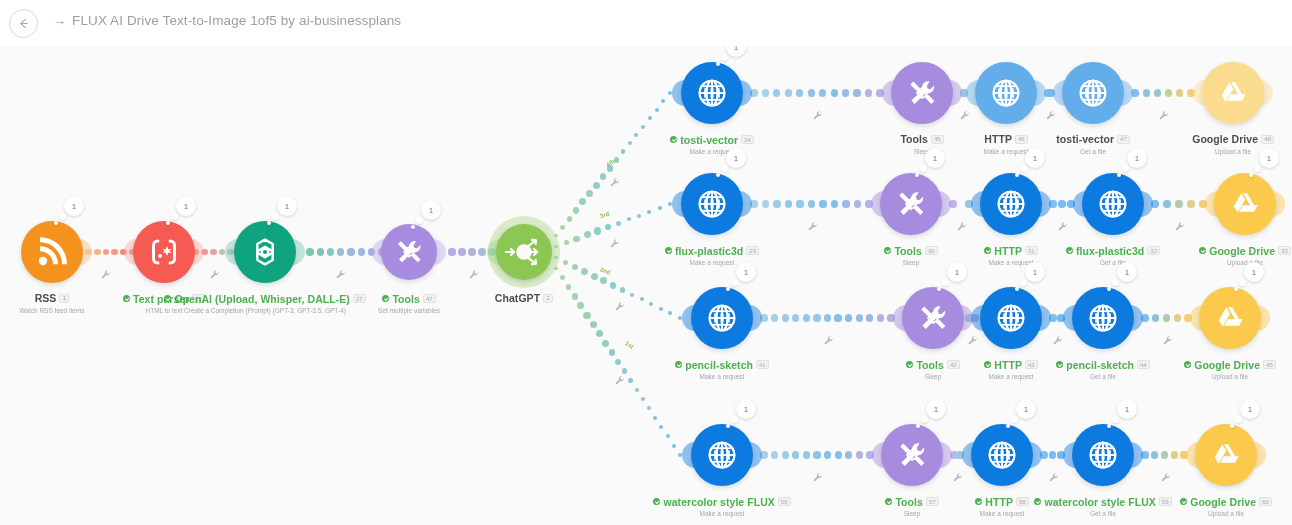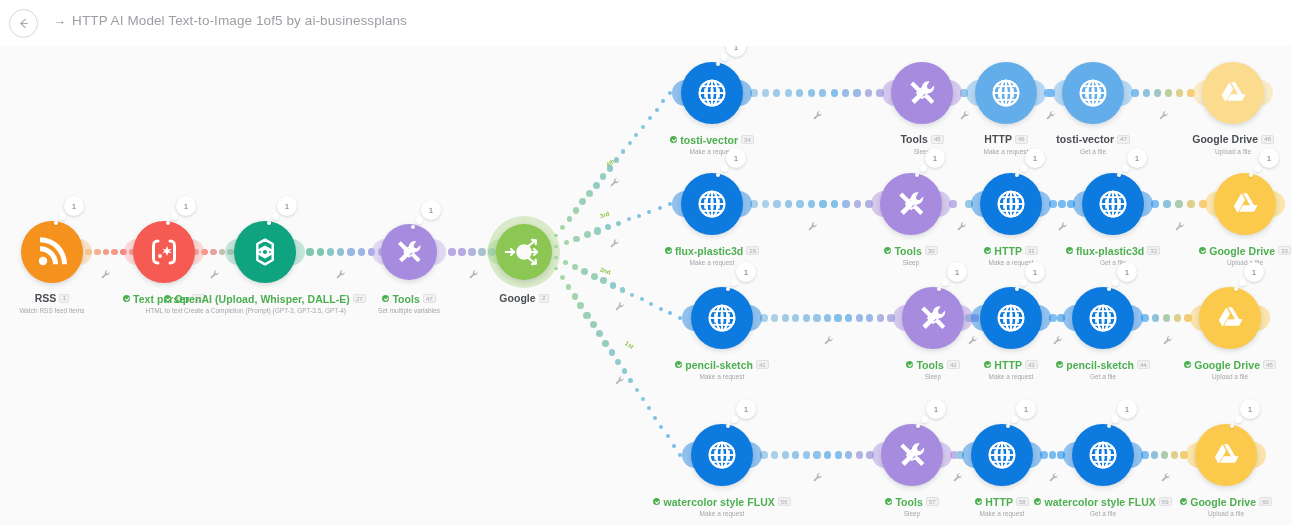--- a/index.html
+++ b/index.html
@@ -140,21 +140,21 @@
 
   <div class="header">
     <div class="back-btn">
       <svg width="15" height="15" viewBox="0 0 15 15">
         <path d="M9.2 3.4 L4.9 7.5 L9.2 11.6" fill="none" stroke="#a8abb0" stroke-width="1.2" stroke-linecap="round" stroke-linejoin="round"></path>
         <line x1="4.9" y1="7.5" x2="11.3" y2="7.5" stroke="#a8abb0" stroke-width="1.2" stroke-linecap="round"></line>
       </svg>
     </div>
     <div class="crumbs">
       <span class="crumb-arrow">→</span>
-      <span>HTTP AI Model Text-to-Image 1of5 by ai-businessplans</span>
+      <span>FLUX AI Drive Text-to-Image 1of5 by ai-businessplans</span>
     </div>
   </div>
 
   <div class="canvas" id="canvas">
       <div class="link" style="left: 0px; top: 0px;">
         <i style="left:76.6px;top:202.6px;width:6.8px;height:6.8px;background:#f7c48f"></i>
         <i style="left:85.26666666666667px;top:202.6px;width:6.8px;height:6.8px;background:#f7c48f"></i>
         <i style="left:93.93333333333332px;top:202.6px;width:6.8px;height:6.8px;background:#f6b08c"></i>
         <i style="left:102.6px;top:202.6px;width:6.8px;height:6.8px;background:#f59a86"></i>
         <i style="left:111.26666666666665px;top:202.6px;width:6.8px;height:6.8px;background:#f59a86"></i>
@@ -344,21 +344,21 @@
                 <path d="M31.6 19.2 34.6 22 31.6 24.8"></path>
           <path d="M26 27.6 33 33"></path>
                 <path d="M33.2 29.5 33.4 33.3 29.6 33.6"></path>
         </g>
             </svg>
           </span>
            </div>
         <div class="lbl">
              <div class="title-row">
 
-               <span class="ntitle muted">Google</span>
+               <span class="ntitle muted">ChatGPT</span>
                <span class="nbadge">2</span>
              </div>
              
            </div>
       </div>
       <div class="link" style="left: 0px; top: 0px;">
         <i style="left:554.02px;top:187.52px;width:3.9600000000000004px;height:3.9600000000000004px;background:#a5d6a7"></i>
         <i style="left:560.2538309629805px;top:178.66559566886284px;width:4.904102779921412px;height:4.904102779921412px;background:#a5d6a7"></i>
         <i style="left:566.5286318141468px;top:169.8521612259116px;width:5.76626578347095px;height:5.76626578347095px;background:#a0d3ae"></i>
         <i style="left:572.8818166175236px;top:161.11711073517054px;width:6.4716608826000614px;height:6.4716608826000614px;background:#a0d3ae"></i>

